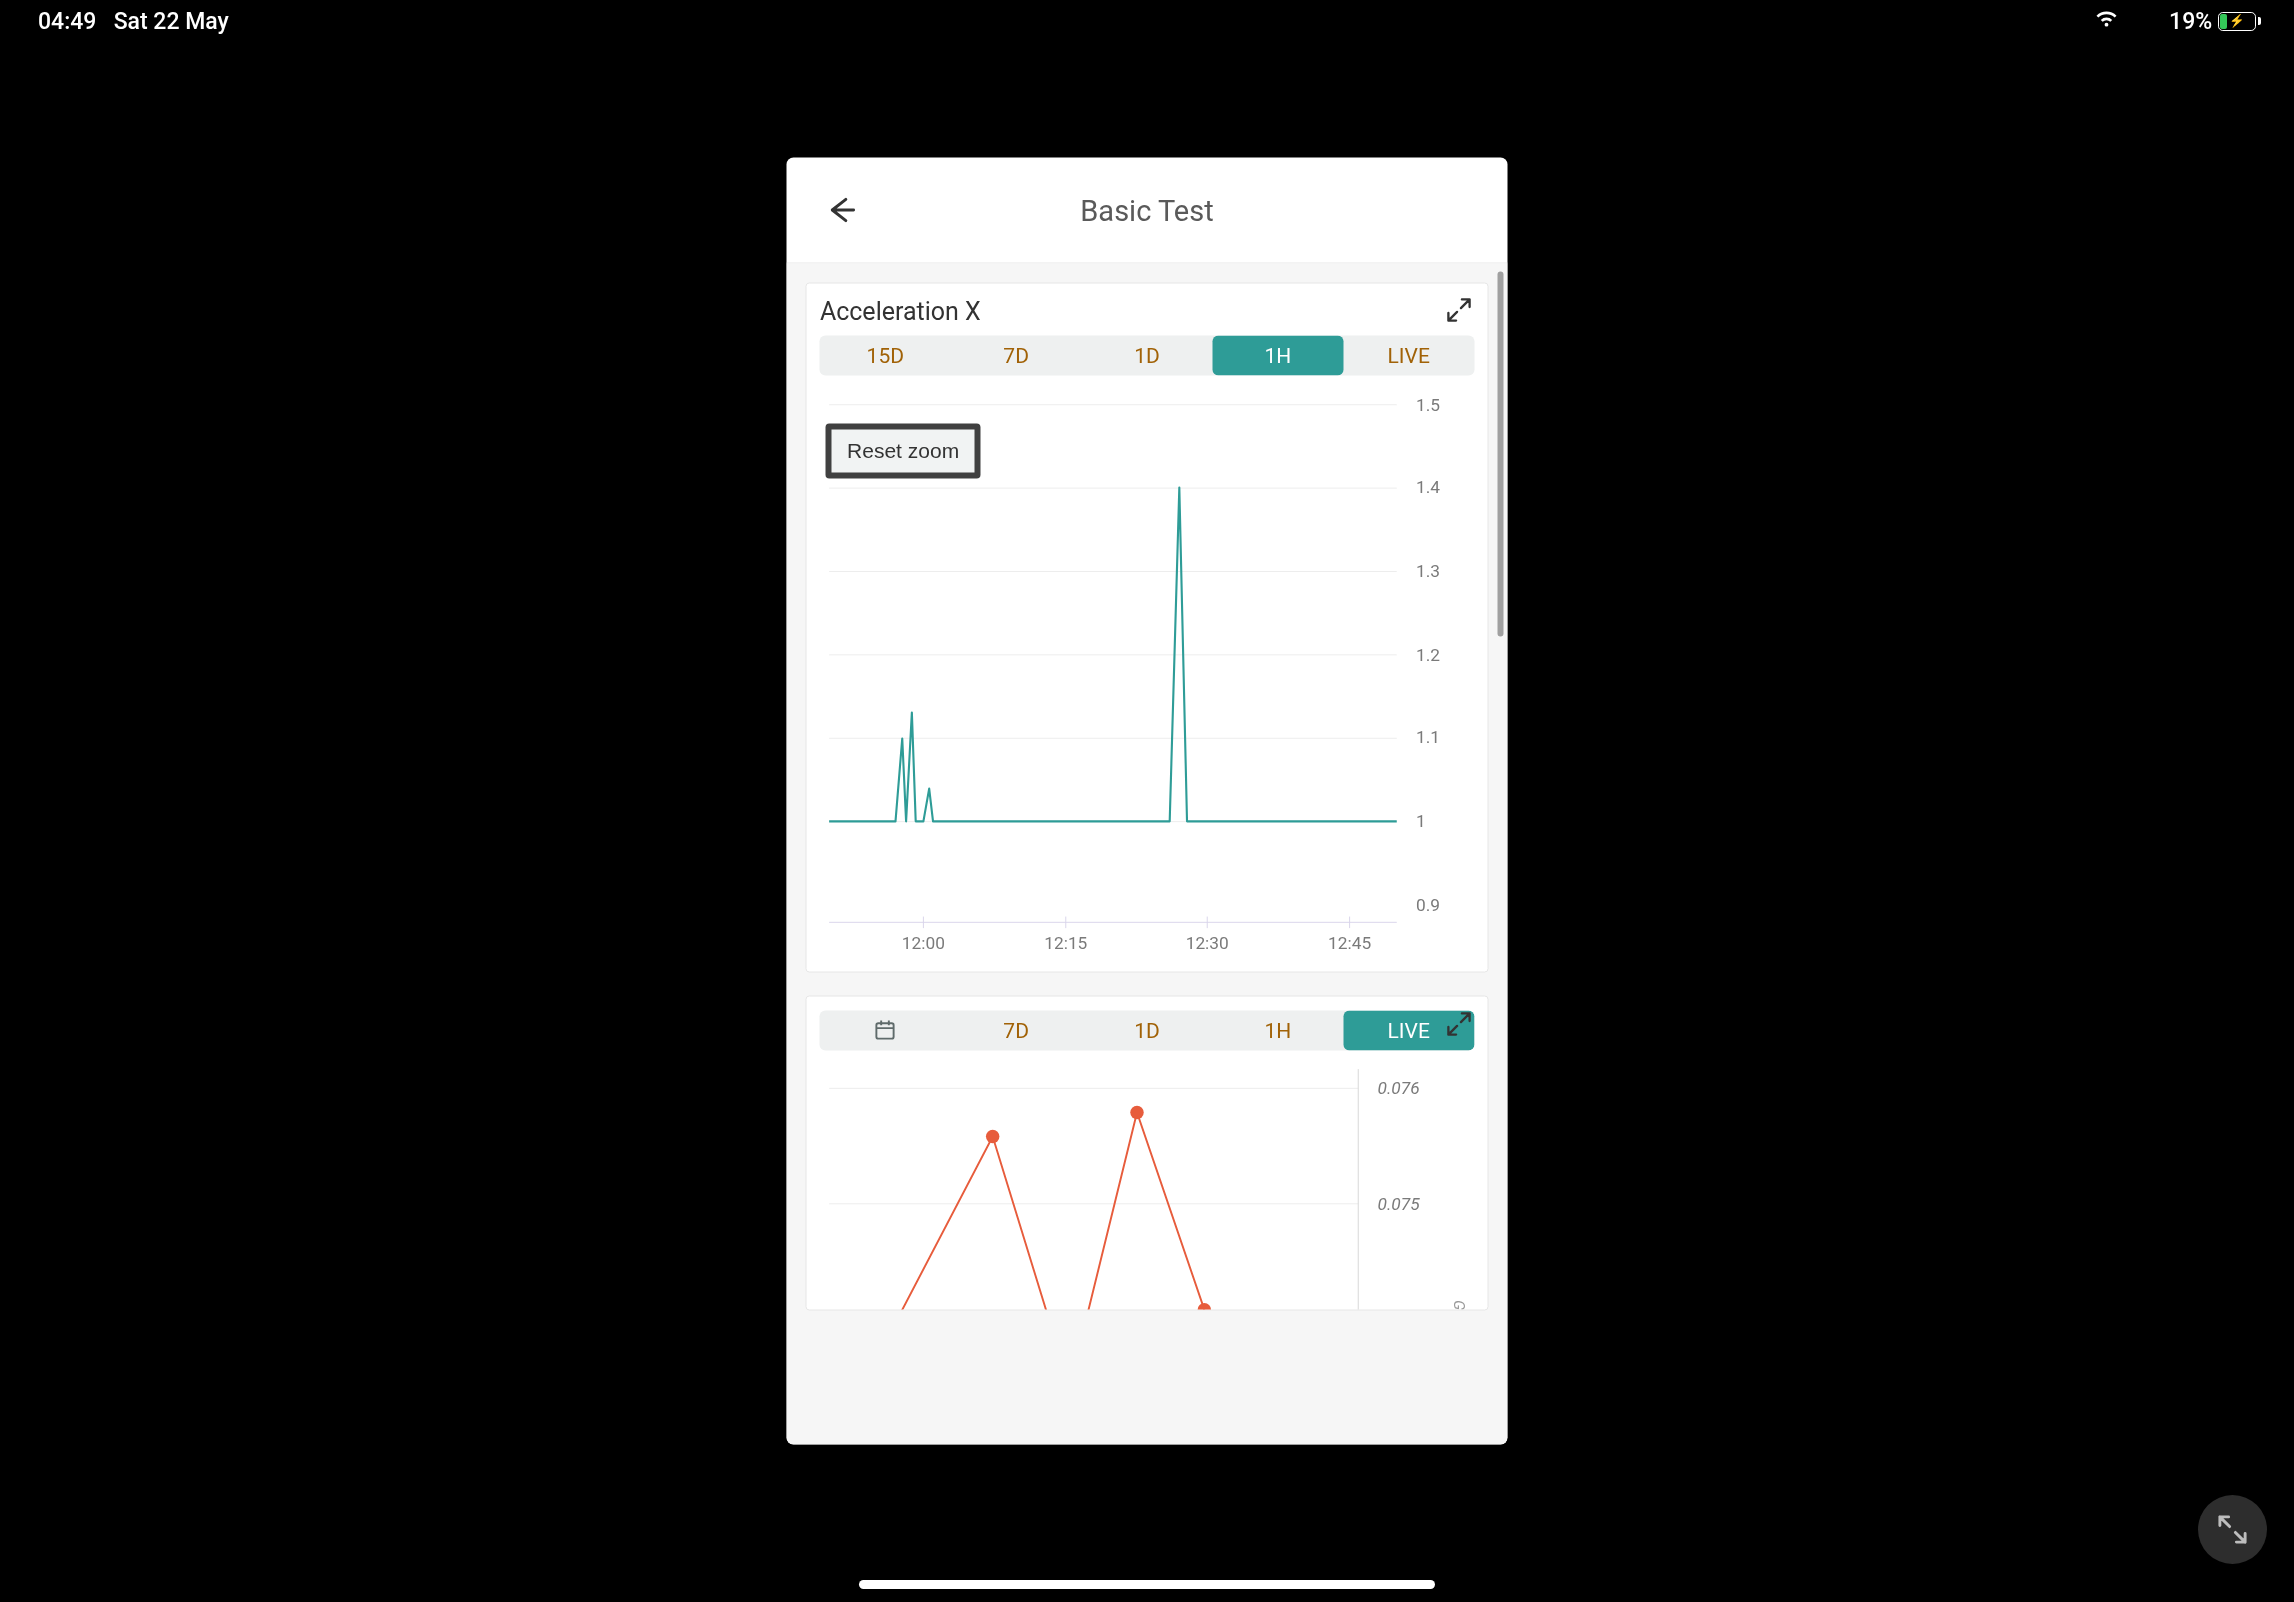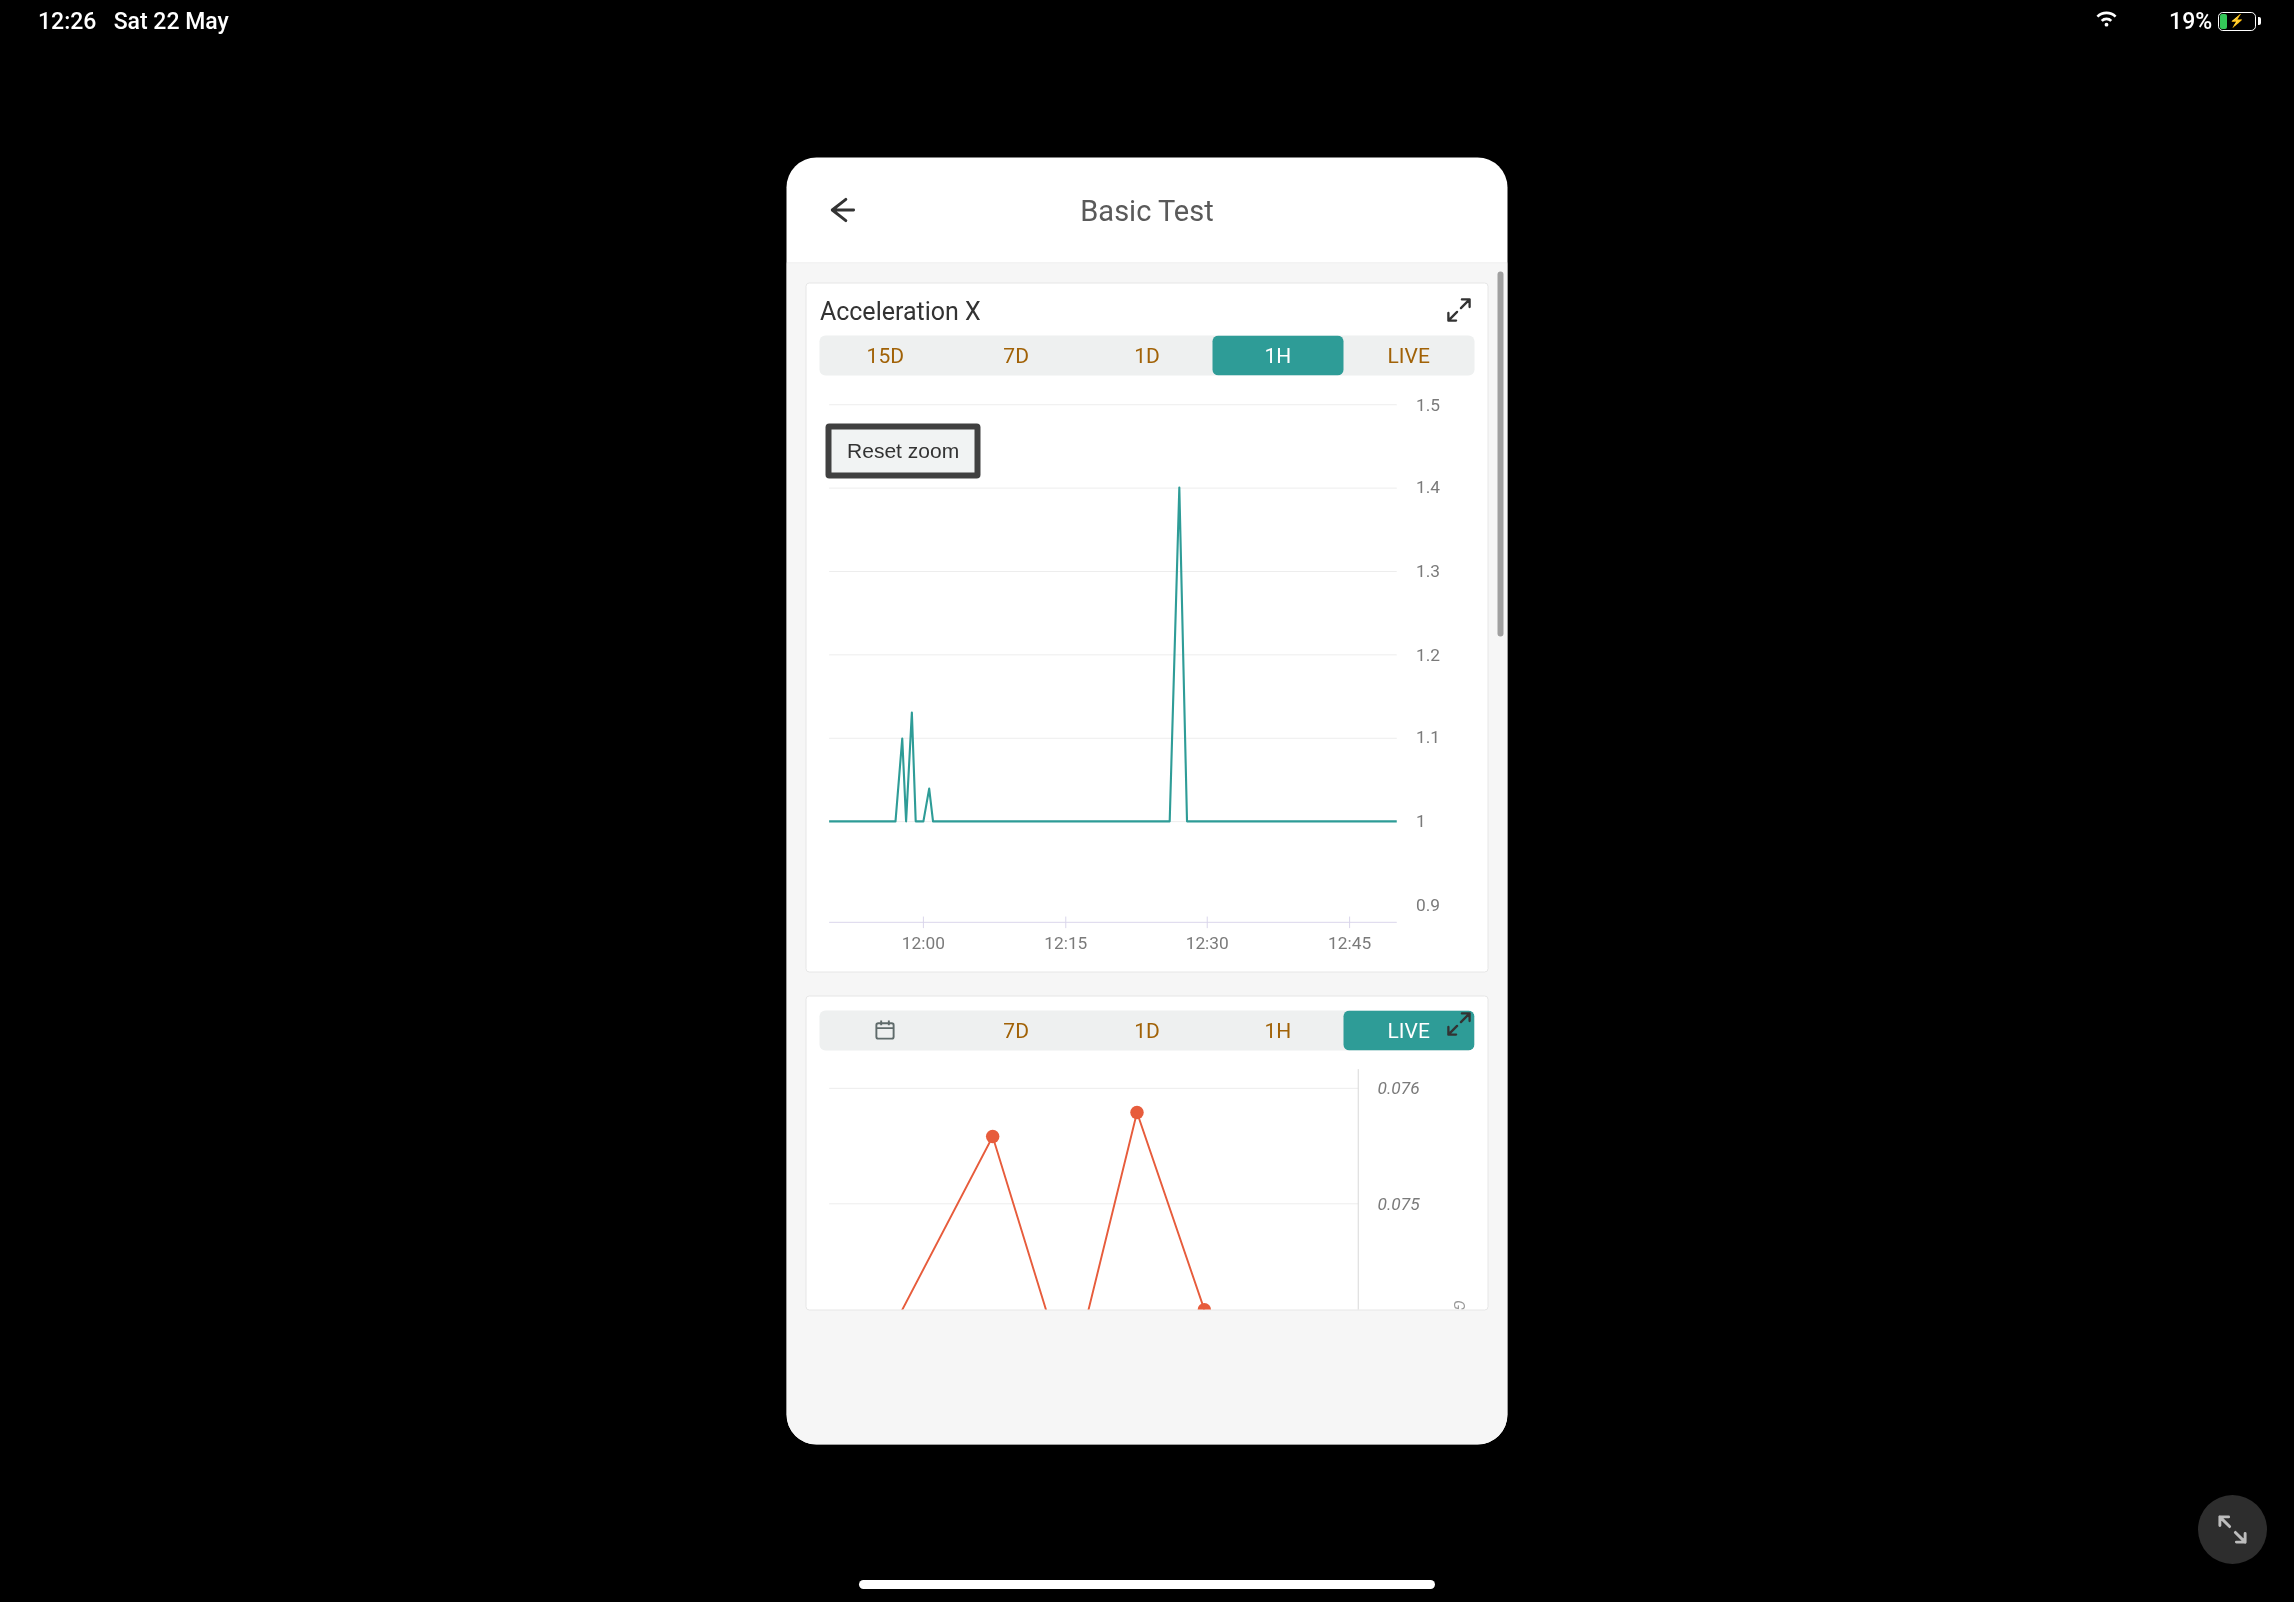--- a/index.html
+++ b/index.html
@@ -49,21 +49,21 @@
   }
 
   
   .app-window {
     position: absolute;
     left: 50%; top: 50%;
     transform: translate(-50%, -50%);
     width: 721px;
     height: 1287px;
     background: #fff;
-    border-radius: 30px;
+    border-radius: 7px;
     overflow: hidden;
     display: flex;
     flex-direction: column;
   }
 
   .app-header {
     height: 106px;
     display: flex;
     align-items: center;
     justify-content: center;
@@ -172,21 +172,21 @@
   .series1 { stroke: #2e9c97; stroke-width: 2.2; fill: none; stroke-linejoin: round; }
   .series2 { stroke: #e75c3c; stroke-width: 2; fill: none; }
   .series2-dot { fill: #e75c3c; }
   .unit-label { font-size: 16px; fill: #9a9a9a; }
 </style>
 </head>
 <body>
 
 <div class="status-bar">
   <div class="status-left">
-    <span>12:26</span>
+    <span>04:49</span>
     <span>Sat 22 May</span>
   </div>
   <div class="status-right">
     <span>
       <svg width="27" height="21" viewBox="0 0 28 22">
         <path d="M14 19.5a2 2 0 100-4 2 2 0 000 4zM8 12.5a8.5 8.5 0 0112 0l-2 2a5.7 5.7 0 00-8 0l-2-2zM3.5 8a15 15 0 0121 0l-2 2A12.2 12.2 0 005.5 10l-2-2z" fill="#fff"></path>
       </svg>
     </span>
     <div class="battery-wrap">
       <span>19%</span>

